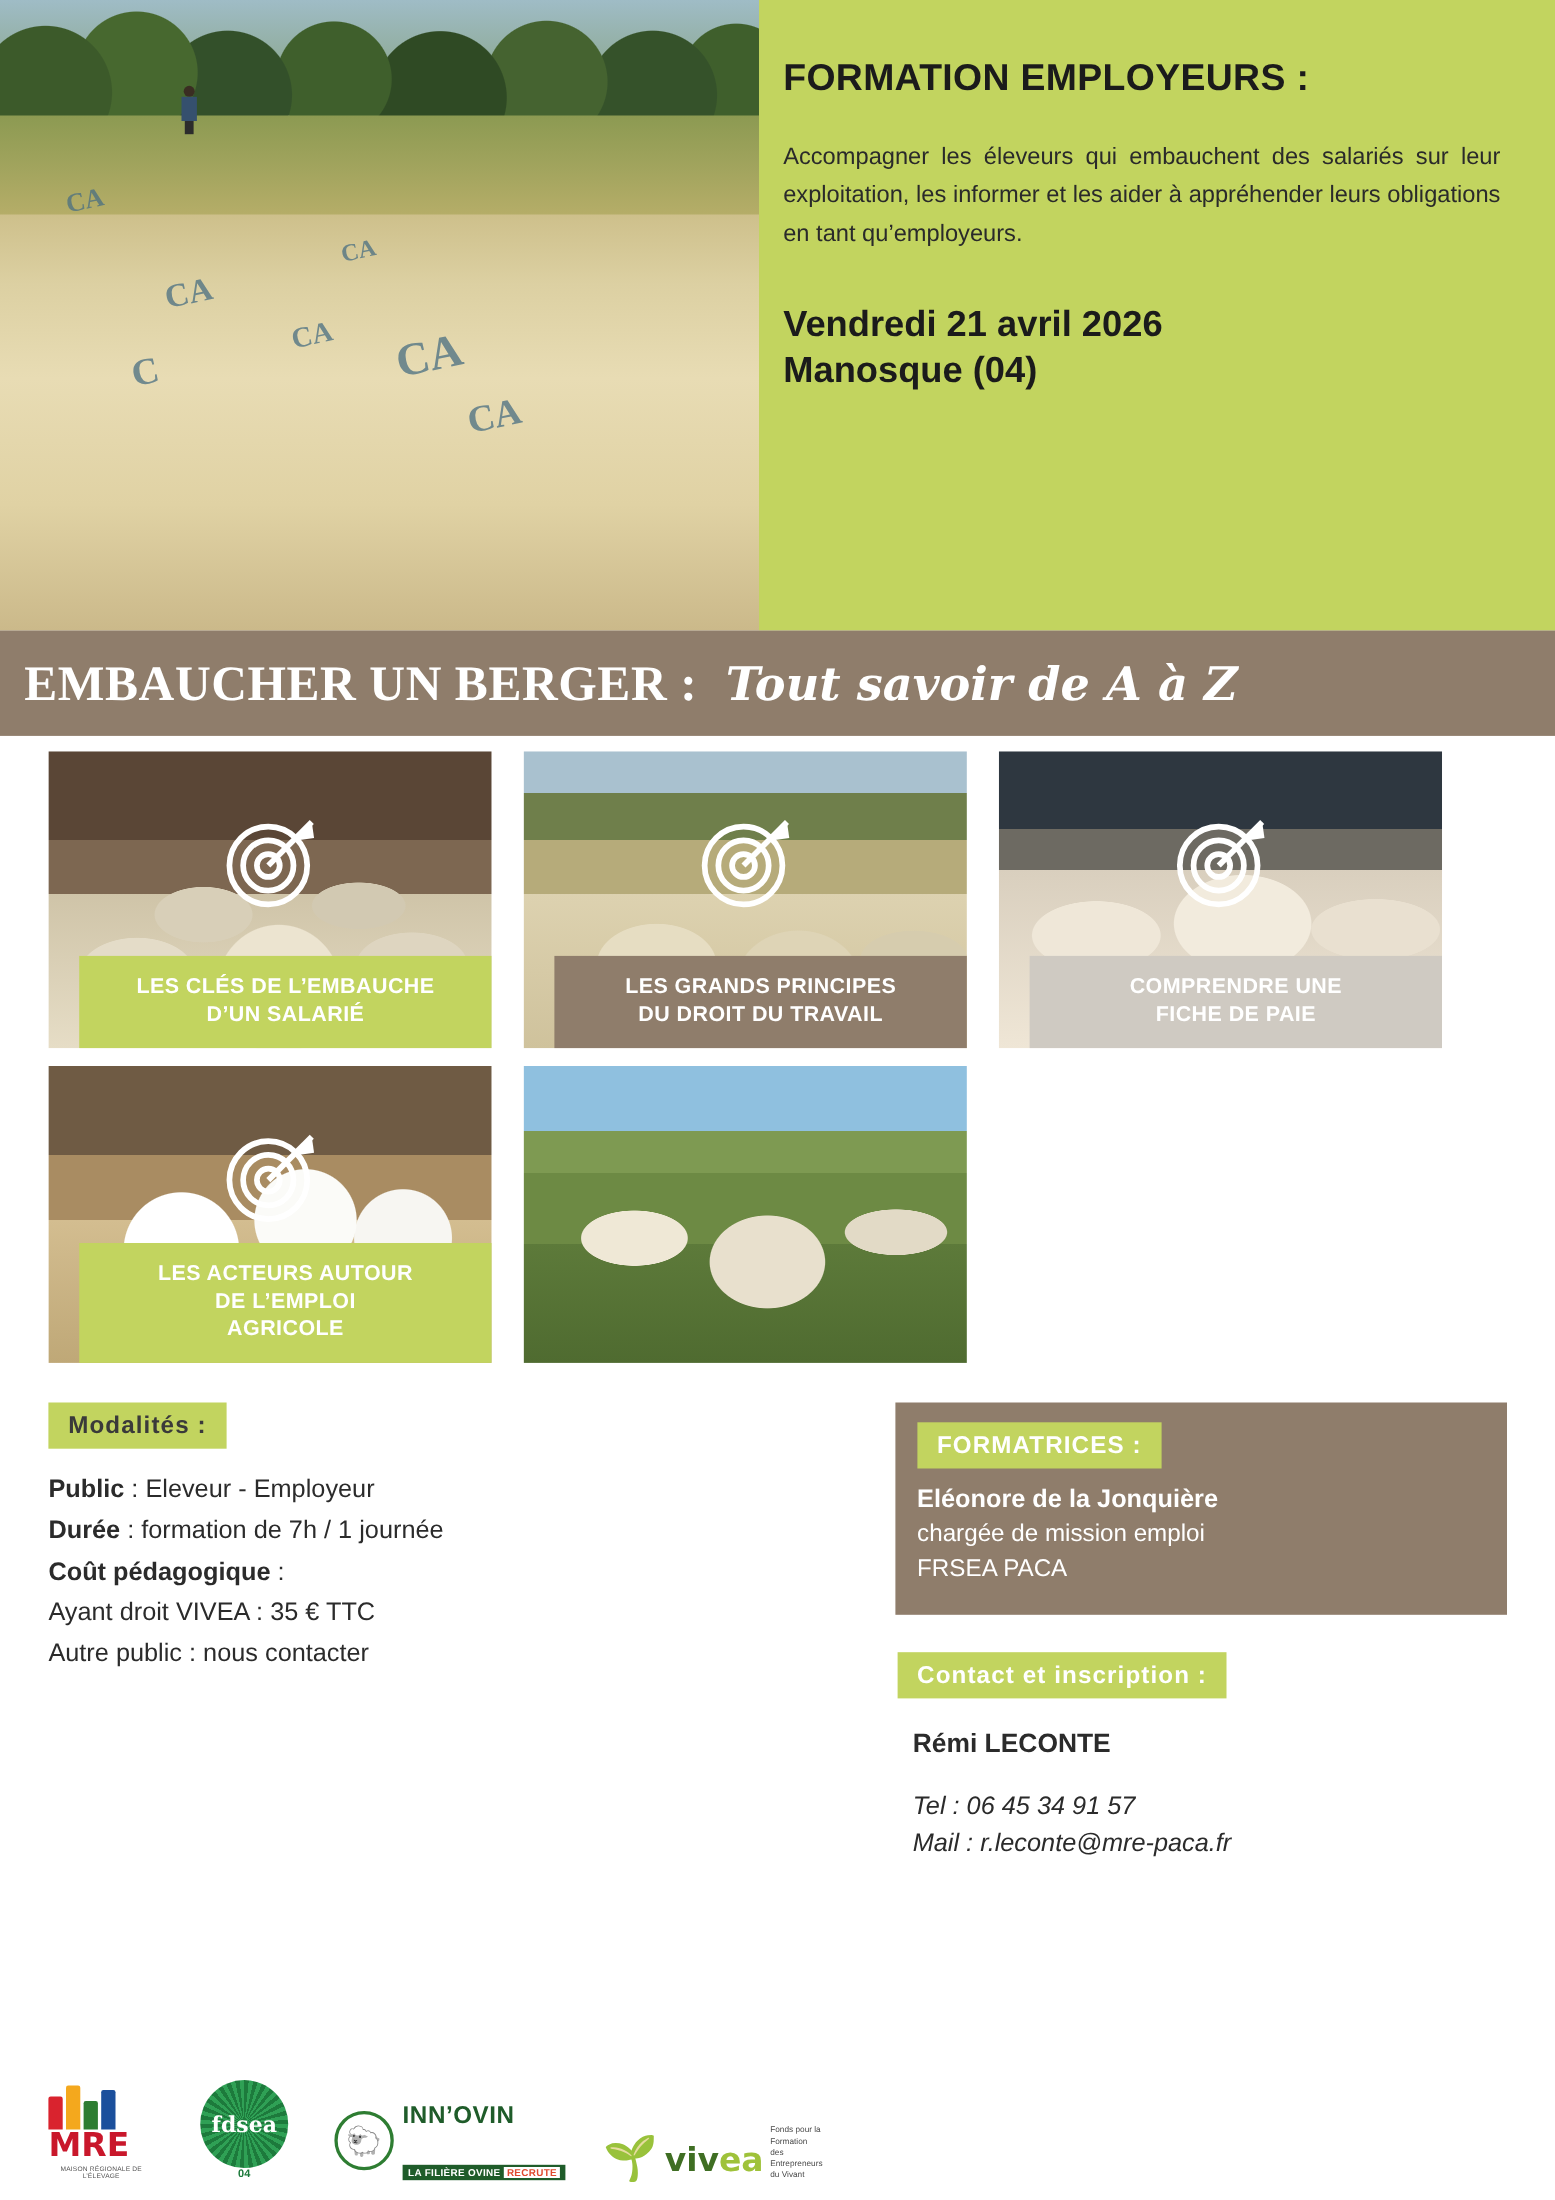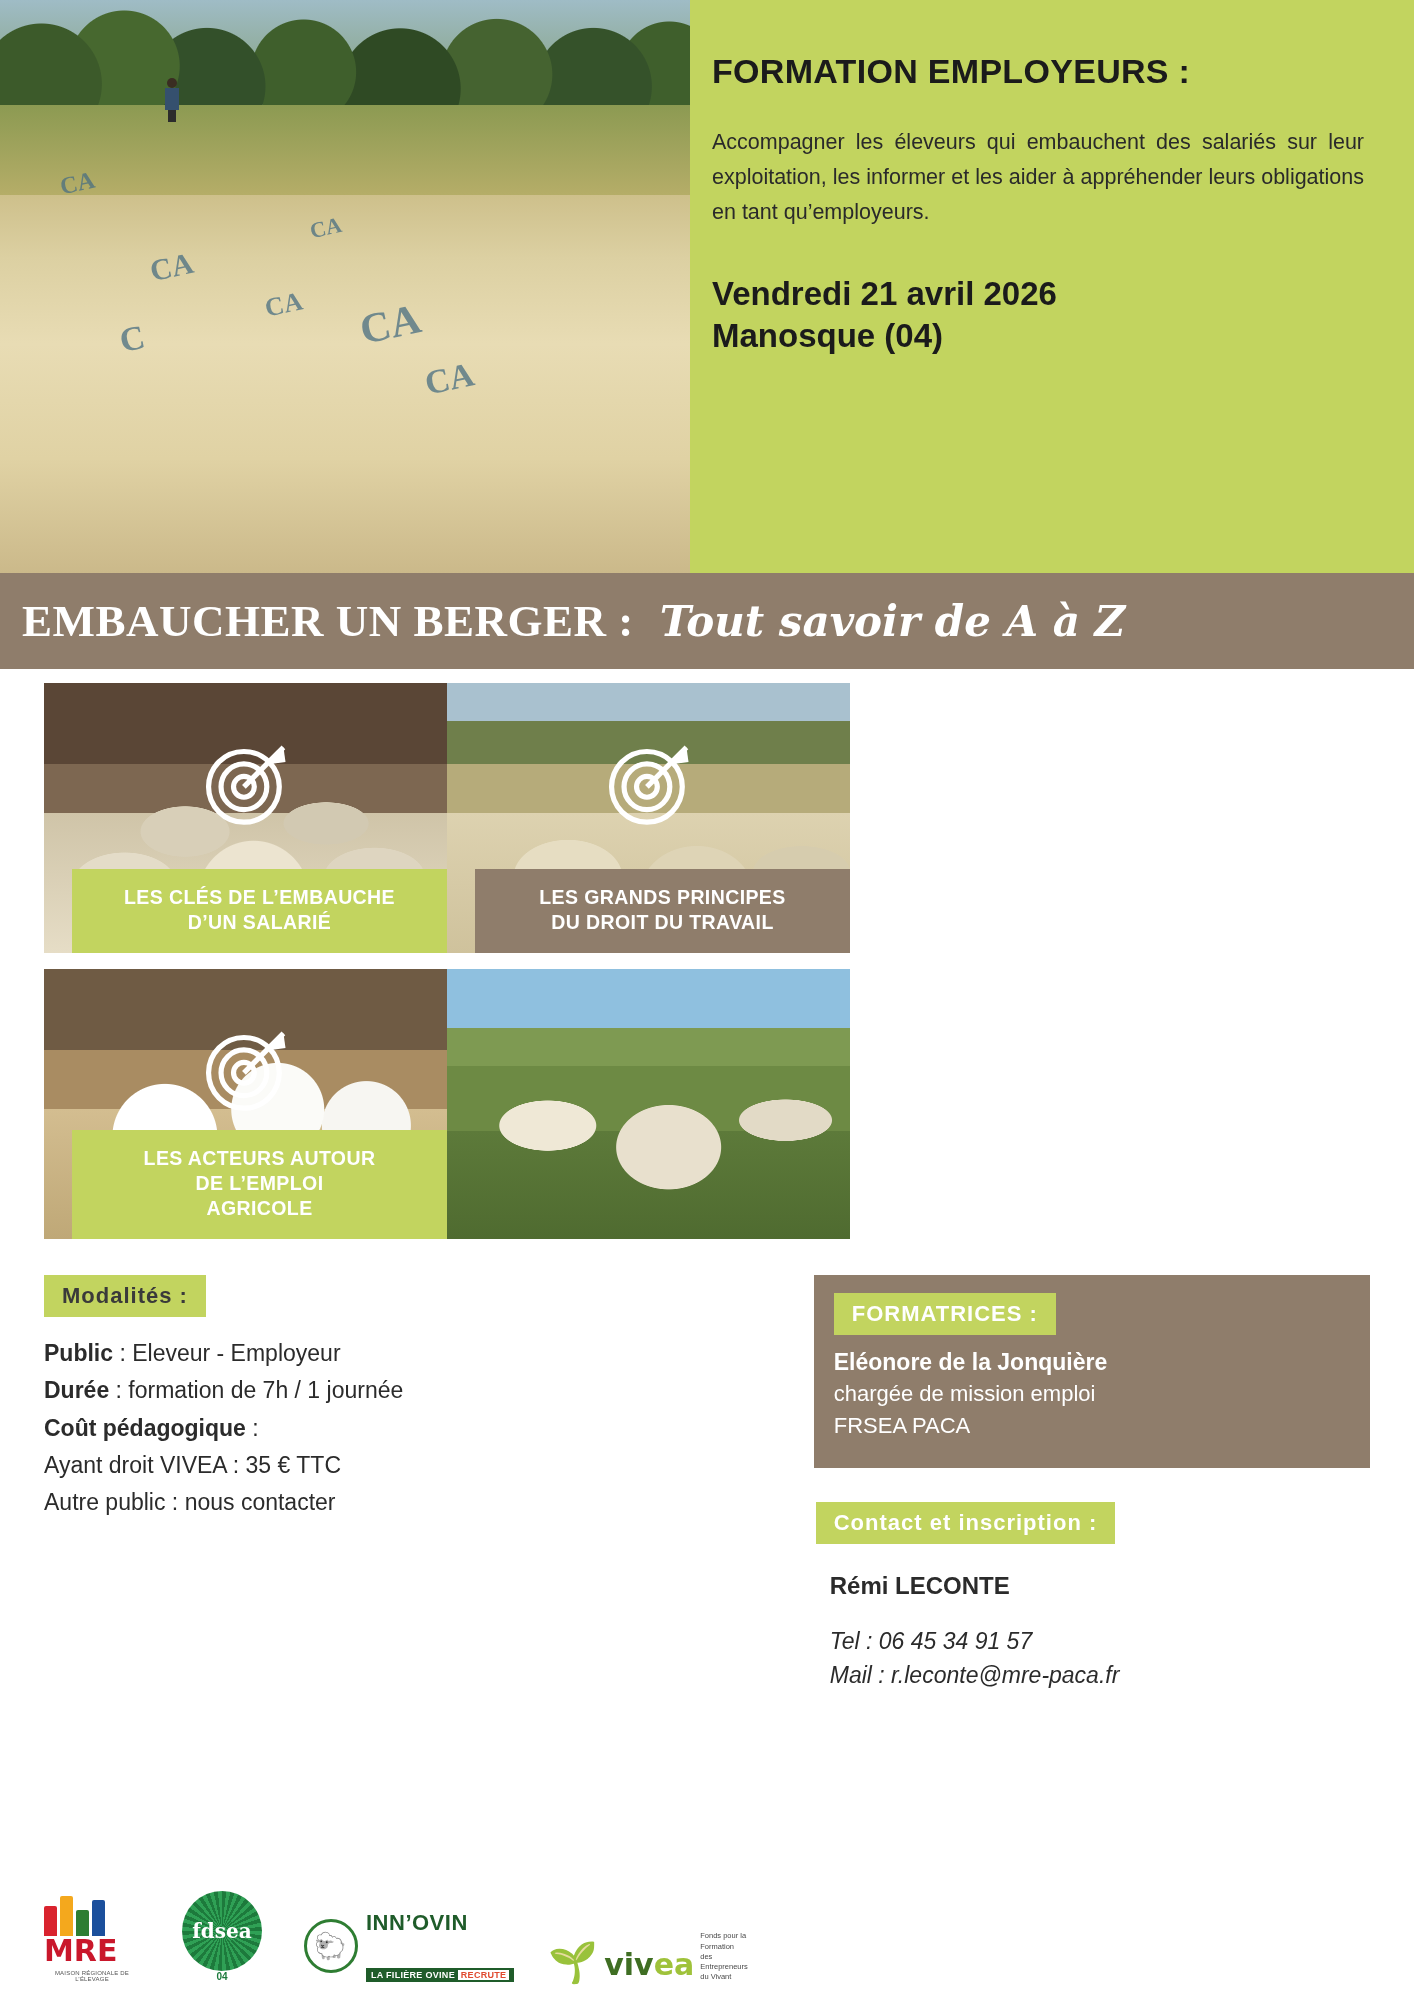--- a/index.html
+++ b/index.html
@@ -95,21 +95,21 @@
     font-size: 45px; font-weight: bold; letter-spacing:.5px;
     font-family:Liberation Serif, serif;
   }
   .banner .b2 {
     font-family:"DejaVu Serif", serif; font-style: italic; font-size: 42px;
     margin-left: 26px; font-weight:bold;
   }
 
   
   .cards { padding: 14px 44px 0 44px; }
-  .card-row { display:flex; margin-bottom: 16px; }
+  .card-row { display:flex; gap: 29px; margin-bottom: 16px; }
   .card { position:relative; width: 403px; height: 270px; overflow:hidden; }
   .card .img { position:absolute; inset:0; }
   .card .target {
     position:absolute; left:50%; top:108px; transform: translate(-50%,-50%);
     width:104px; height:104px; z-index:3;
   }
   .card .label {
     position:absolute; left: 28px; right: 0px; bottom: 0px;
     padding: 16px 10px 18px 10px;
     color:#fff; font-size: 19.5px; font-weight: bold; text-align:center;
@@ -290,20 +290,34 @@
           <circle cx="48" cy="46" r="10" fill="none" stroke="#fff" stroke-width="5"></circle>
           <path d="M48 46 L86 8" stroke="#fff" stroke-width="5" fill="none"></path>
           <path d="M70 24 l16 -16 2 14 -14 2z" fill="#fff"></path>
         </svg>
         <div class="label brown">
           <div>LES GRANDS PRINCIPES</div>
           <div>DU DROIT DU TRAVAIL</div>
         </div>
       </div>
 
+      <div class="card">
+        <div class="img ph-closeup"></div>
+        <svg class="target" viewBox="0 0 100 100">
+          <circle cx="48" cy="46" r="34" fill="none" stroke="#fff" stroke-width="5"></circle>
+          <circle cx="48" cy="46" r="22" fill="none" stroke="#fff" stroke-width="5"></circle>
+          <circle cx="48" cy="46" r="10" fill="none" stroke="#fff" stroke-width="5"></circle>
+          <path d="M48 46 L86 8" stroke="#fff" stroke-width="5" fill="none"></path>
+          <path d="M70 24 l16 -16 2 14 -14 2z" fill="#fff"></path>
+        </svg>
+        <div class="label grey">
+          <div>COMPRENDRE UNE</div>
+          <div>FICHE DE PAIE</div>
+        </div>
+      </div>
 
     </div>
 
     <div class="card-row">
 
 
       <div class="card">
         <div class="img ph-dogs"></div>
         <svg class="target" viewBox="0 0 100 100">
           <circle cx="48" cy="46" r="34" fill="none" stroke="#fff" stroke-width="5"></circle>

